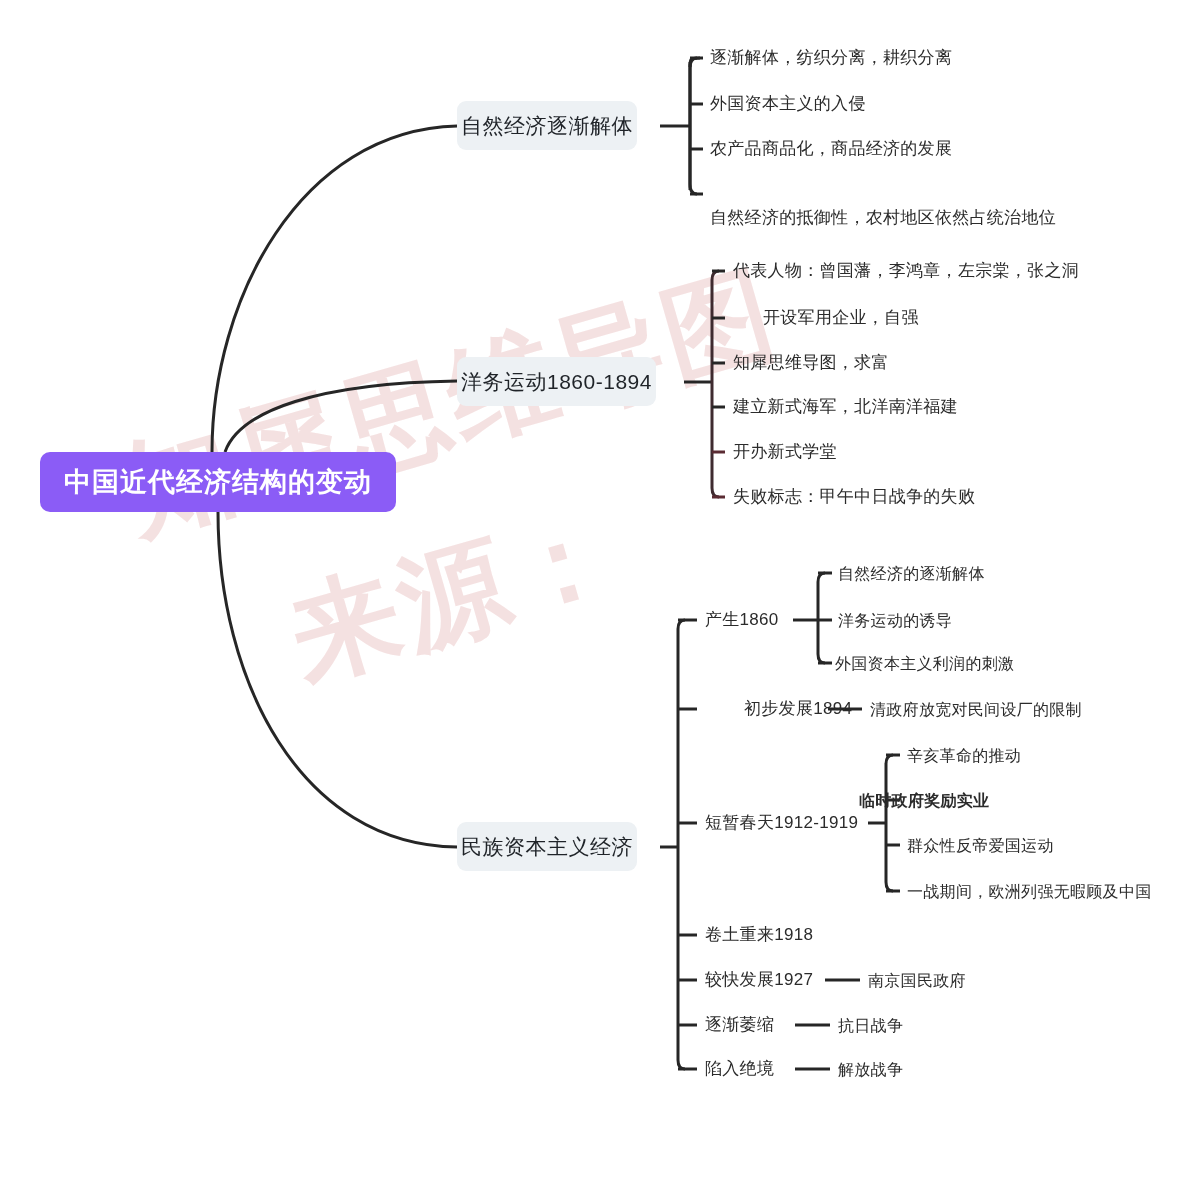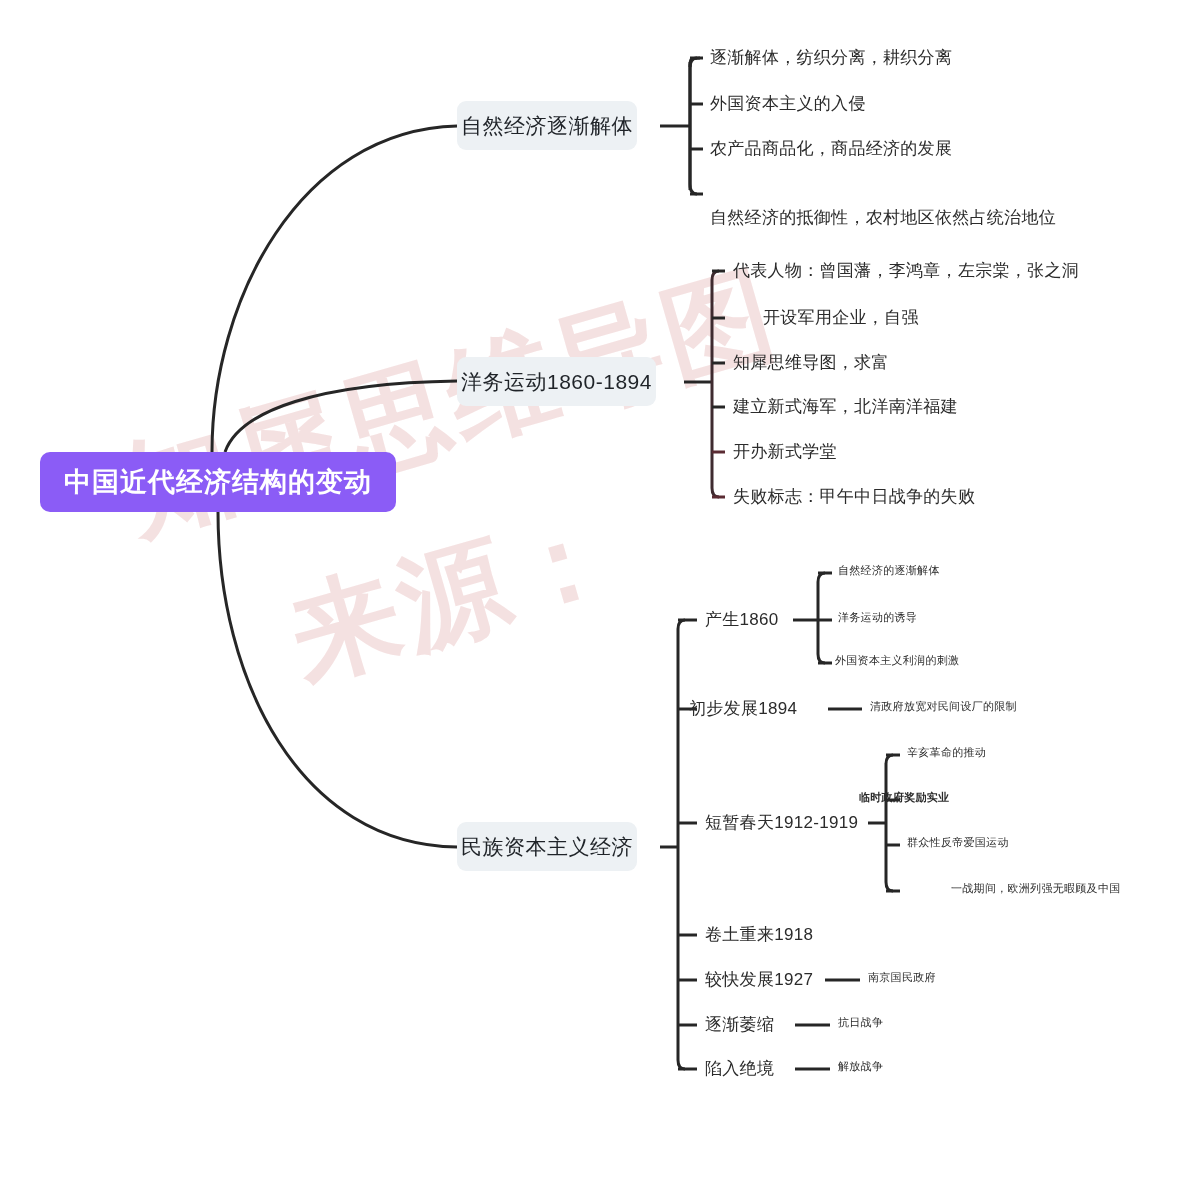--- a/index.html
+++ b/index.html
@@ -77,21 +77,21 @@
     letter-spacing: .5px;
   }
   .node-l3 {
     color: #2b2b2b;
     font-size: 17px;
     padding: 2px 0;
     letter-spacing: .3px;
   }
   .node-l4 {
     color: #2b2b2b;
-    font-size: 11px;
+    font-size: 16px;
     padding: 2px 0;
     letter-spacing: .3px;
   }
 </style>
 </head>
 <body>
 
 <div id="canvas">
 
   <div id="watermark">
@@ -209,40 +209,40 @@
   <div class="node node-l4" style="left:838px; top:562px;">
     <span>自然经济的逐渐解体</span>
   </div>
   <div class="node node-l4" style="left:838px; top:609px;">
     <span>洋务运动的诱导</span>
   </div>
   <div class="node node-l4" style="left:835px; top:652px;">
     <span>外国资本主义利润的刺激</span>
   </div>
 
-  <div class="node node-l3" style="left:689px; top:697px;">
+  <div class="node node-l3" style="left:744px; top:697px;">
     <span>初步发展1894</span>
   </div>
   <div class="node node-l4" style="left:870px; top:698px;">
     <span>清政府放宽对民间设厂的限制</span>
   </div>
 
   <div class="node node-l3" style="left:705px; top:811px;">
     <span>短暂春天1912-1919</span>
   </div>
   <div class="node node-l4" style="left:907px; top:744px;">
     <span>辛亥革命的推动</span>
   </div>
   <div class="node node-l4" style="left:859px; top:789px;font-weight:bold;">
     <span>临时政府奖励实业</span>
   </div>
   <div class="node node-l4" style="left:907px; top:834px;">
     <span>群众性反帝爱国运动</span>
   </div>
-  <div class="node node-l4" style="left:907px; top:880px;margin-left:44px;">
+  <div class="node node-l4" style="left:907px; top:880px;">
     <span>一战期间，欧洲列强无暇顾及中国</span>
   </div>
 
   <div class="node node-l3" style="left:705px; top:923px;">
     <span>卷土重来1918</span>
   </div>
 
   <div class="node node-l3" style="left:705px; top:968px;">
     <span>较快发展1927</span>
   </div>

